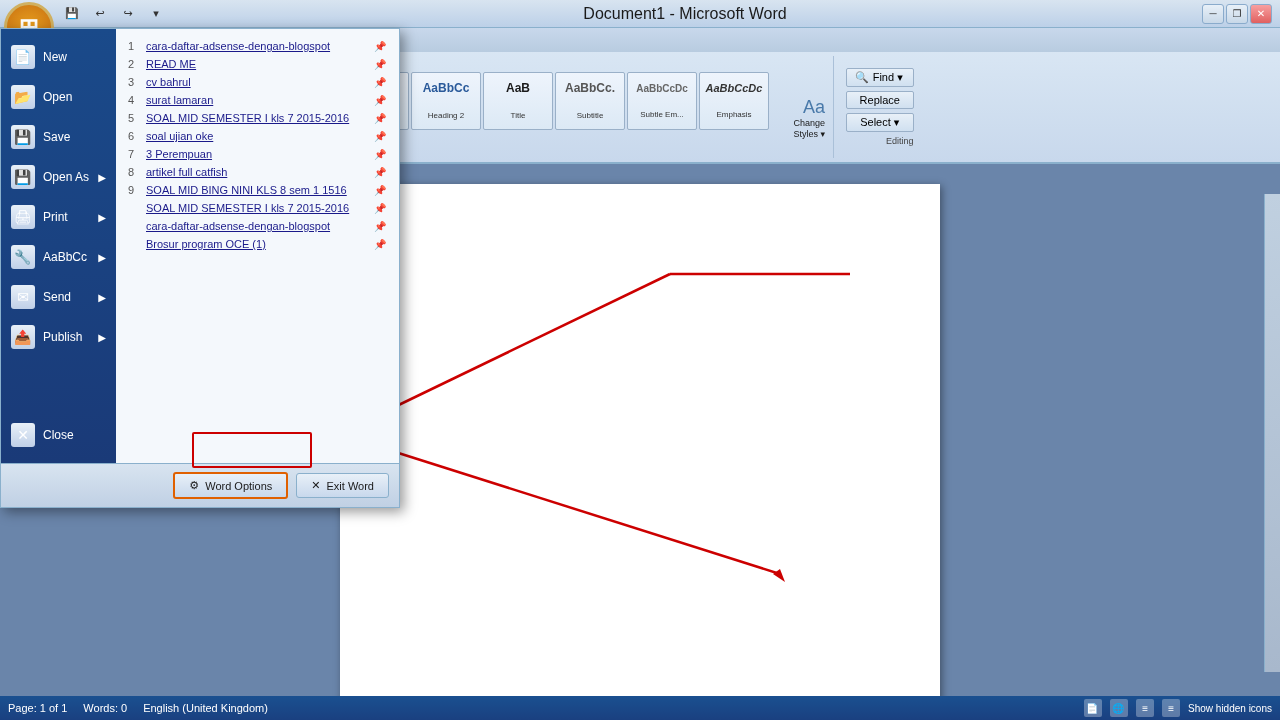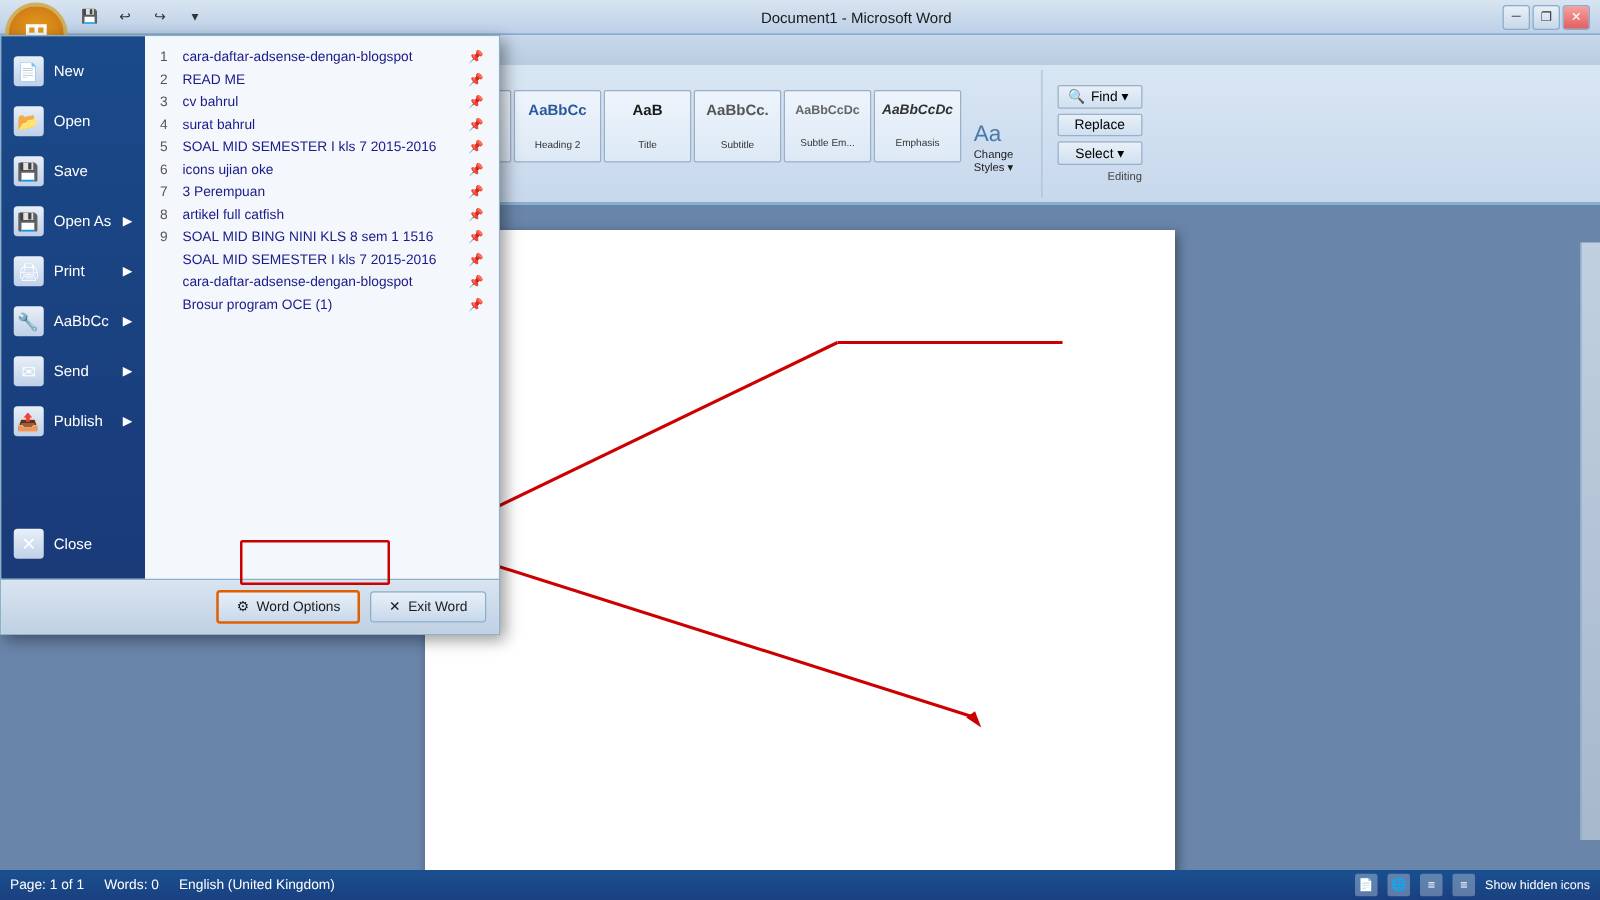--- a/index.html
+++ b/index.html
@@ -9,21 +9,21 @@
     .title-bar {
       height: 30px;
       background: linear-gradient(to bottom, #d8e4f0, #bcd0e8);
       display: flex;
       align-items: center;
       justify-content: space-between;
       padding: 0 8px;
       border-bottom: 1px solid #8ab0cc;
     }
     .title-bar-left { display: flex; align-items: center; gap: 4px; }
-    .title-bar-title { flex: 1; text-align: center; font-size: 12px; color: #1a1a1a; }
+    .title-bar-title { flex: 1; text-align: center; font-size: 16px; color: #1a1a1a; }
     .title-bar-buttons { display: flex; gap: 2px; }
     .title-btn {
       width: 22px; height: 20px;
       background: linear-gradient(to bottom, #e8f0f8, #c8d8e8);
       border: 1px solid #8aabcc;
       border-radius: 3px;
       cursor: pointer;
       font-size: 10px;
       display: flex; align-items: center; justify-content: center;
       color: #333;
@@ -141,21 +141,21 @@
       border-radius: 2px;
     }
     .style-item.active { background: linear-gradient(to bottom, #c8e0f8, #a8c8f0); border: 2px solid #5090c0; }
     .style-preview { font-size: 13px; font-weight: bold; }
     .style-label { font-size: 8px; color: #333; text-align: right; margin-top: 16px; }
 
     
     .change-styles-btn {
       display: flex;
       flex-direction: column;
-      align-items: flex-start;
+      align-items: flex-end;
       width: 54px;
       cursor: pointer;
       padding: 4px;
       margin-left: 4px;
       margin-top: 35px;
     }
 
     
     .office-menu-overlay {
       position: absolute;
@@ -215,21 +215,21 @@
     }
     .recent-doc-item {
       display: flex;
       align-items: center;
       padding: 3px 4px;
       cursor: pointer;
       font-size: 11px;
       gap: 4px;
     }
     .doc-number { color: #555; width: 14px; }
-    .doc-name { color: #1a1a8a; flex: 1; overflow: hidden; text-overflow: ellipsis; white-space: nowrap; }
+    .doc-name { color: #1a1a8a; flex: 1; overflow: hidden; text-overflow: ellipsis; white-space: nowrap; text-decoration: underline; }
     .doc-pin { color: #888; font-size: 10px; }
 
     
     .office-menu-bottom {
       height: 44px;
       background: linear-gradient(to bottom, #d8e4f0, #c0d0e4);
       border-top: 1px solid #8ab0cc;
       display: flex;
       align-items: center;
       justify-content: flex-end;
@@ -524,31 +524,31 @@
           <span class="doc-name">READ ME</span>
           <span class="doc-pin">📌</span>
         </div>
         <div class="recent-doc-item">
           <span class="doc-number">3</span>
           <span class="doc-name">cv bahrul</span>
           <span class="doc-pin">📌</span>
         </div>
         <div class="recent-doc-item">
           <span class="doc-number">4</span>
-          <span class="doc-name">surat bahrul</span>
+          <span class="doc-name">surat lamaran</span>
           <span class="doc-pin">📌</span>
         </div>
         <div class="recent-doc-item">
           <span class="doc-number">5</span>
           <span class="doc-name">SOAL MID SEMESTER I kls 7 2015-2016</span>
           <span class="doc-pin">📌</span>
         </div>
         <div class="recent-doc-item">
           <span class="doc-number">6</span>
-          <span class="doc-name">icons ujian oke</span>
+          <span class="doc-name">soal ujian oke</span>
           <span class="doc-pin">📌</span>
         </div>
         <div class="recent-doc-item">
           <span class="doc-number">7</span>
           <span class="doc-name">3 Perempuan</span>
           <span class="doc-pin">📌</span>
         </div>
         <div class="recent-doc-item">
           <span class="doc-number">8</span>
           <span class="doc-name">artikel full catfish</span>

